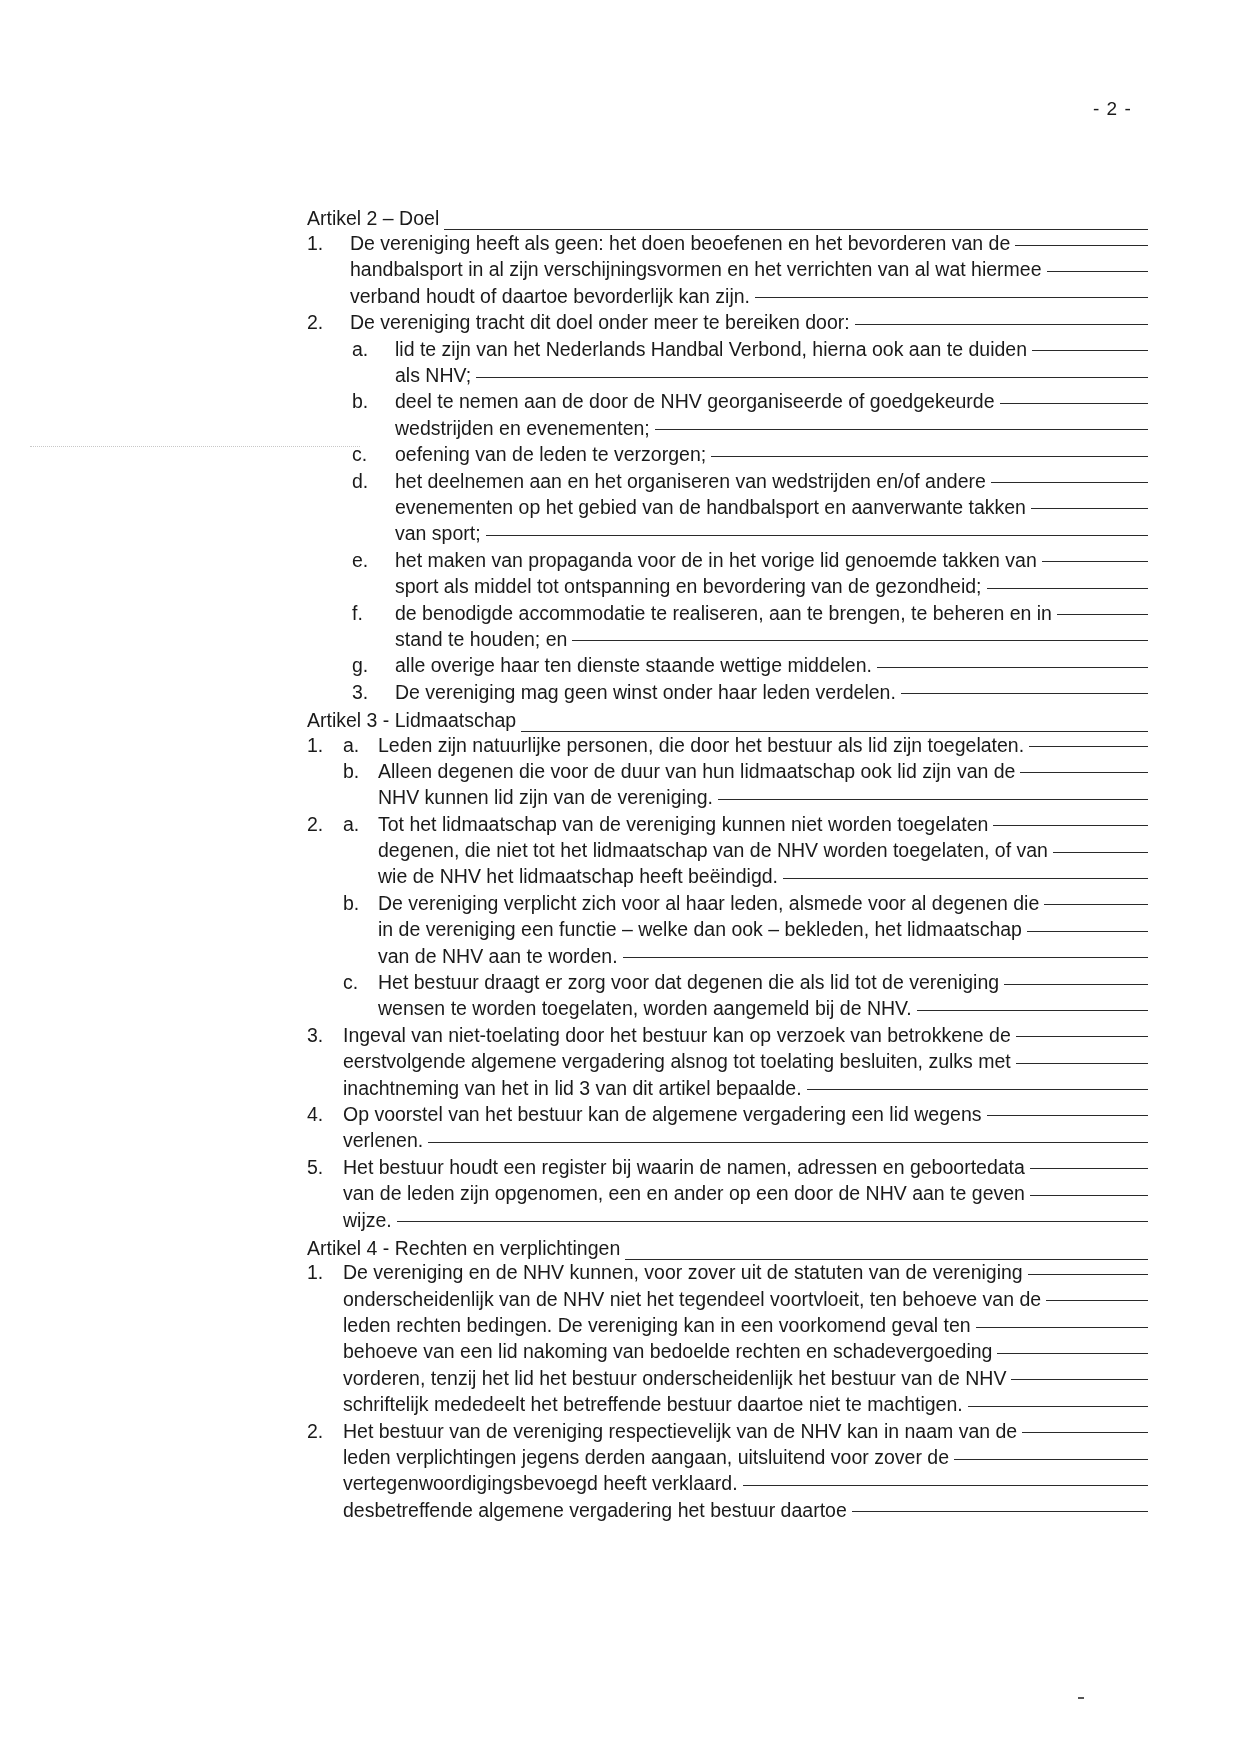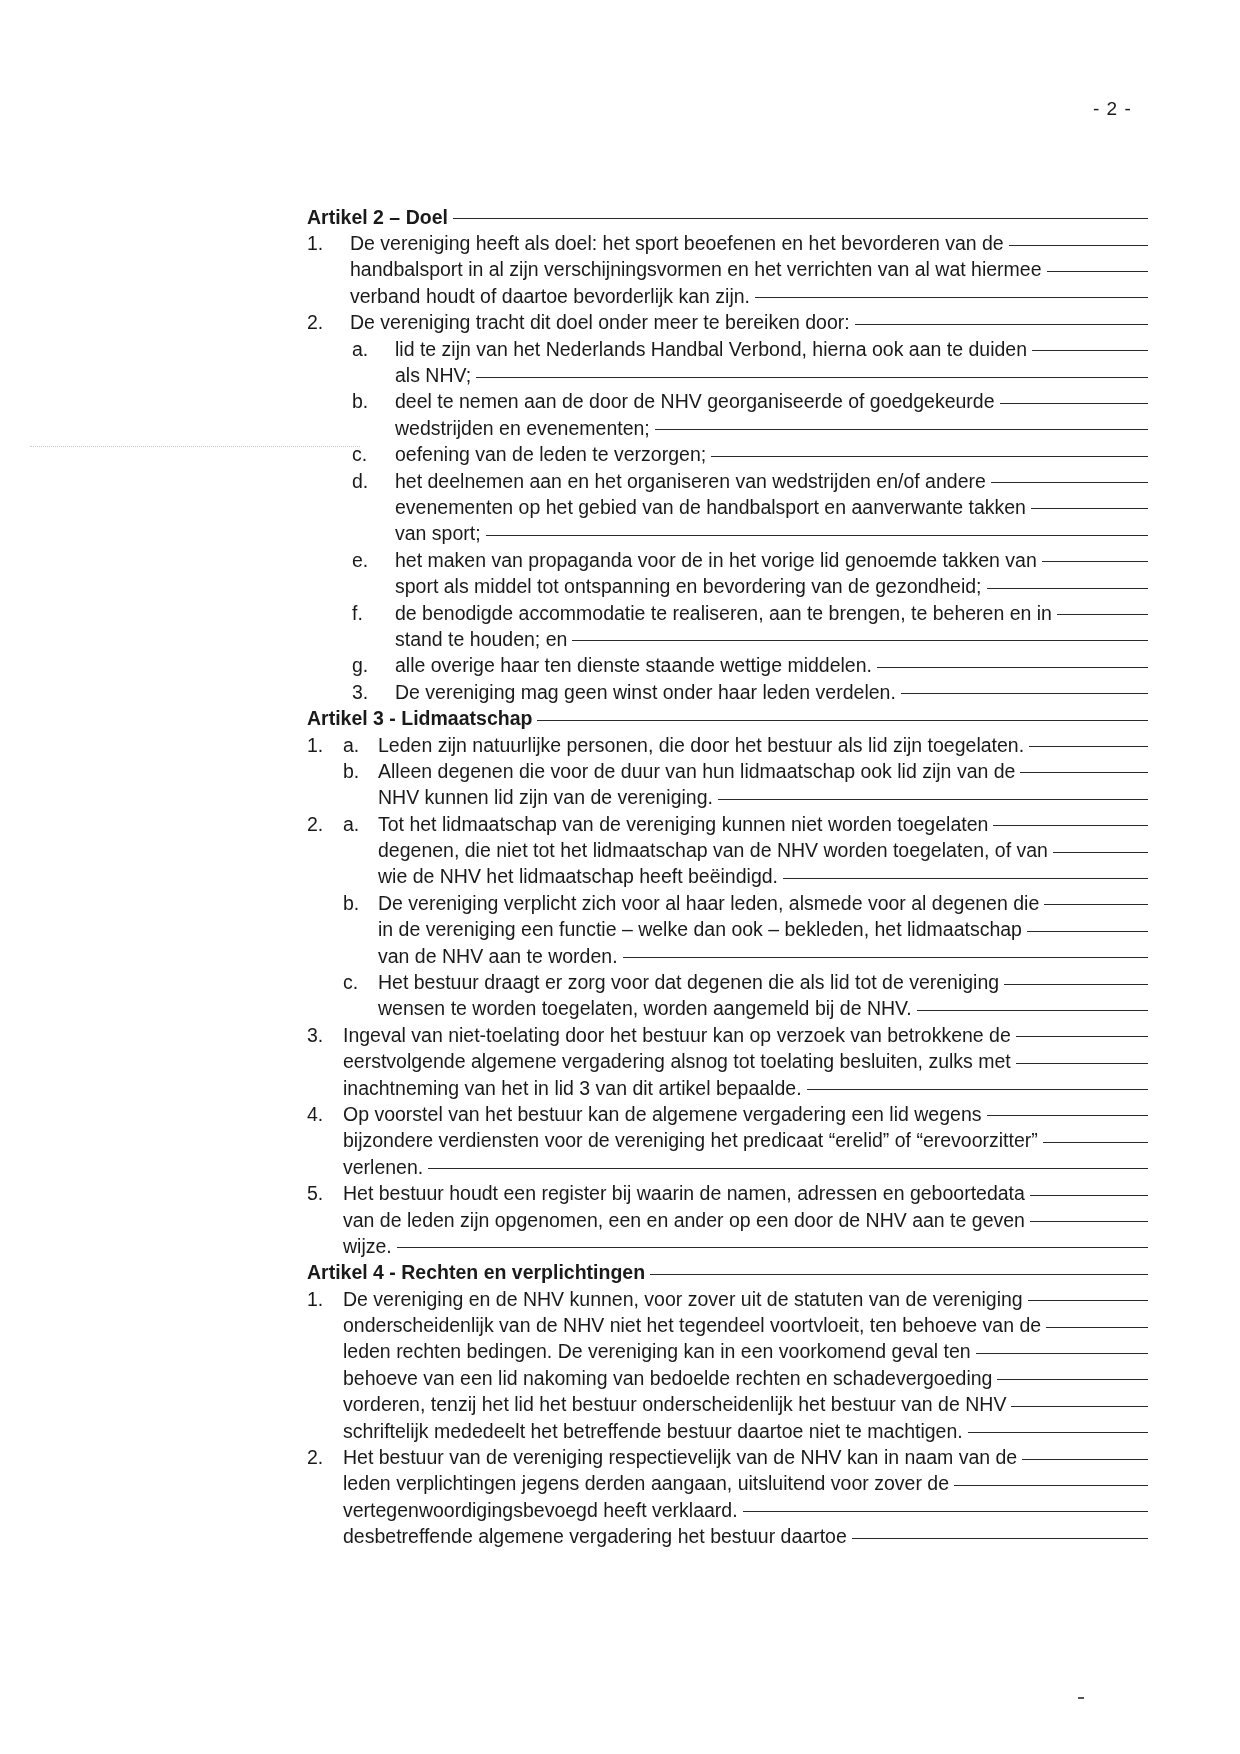--- a/index.html
+++ b/index.html
@@ -4,40 +4,40 @@
 <style>
   html, body { margin: 0; padding: 0; background: #ffffff; }
   body { width: 1240px; height: 1754px; position: relative; overflow: hidden;
          font-family: "Liberation Sans", sans-serif; color: #1a1a1a; }
   .page-number { position: absolute; top: 98px; left: 1093px; font-size: 19px; letter-spacing: 1px; }
   .content { position: absolute; top: 204px; left: 307px; width: 841px; }
   .line { display: flex; align-items: center; height: 26.4px; font-size: 19.5px; white-space: nowrap; }
   .line .num { flex: 0 0 auto; }
   .line .txt { flex: 0 0 auto; }
   .line .rule { flex: 1 1 auto; height: 0; border-top: 1.6px solid #2a2a2a; margin-left: 5px; margin-top: 3px; min-width: 10px; }
-  .heading { font-weight: bold; }     
+  .heading { font-weight: normal; align-items: flex-end; }     
   .speck { position: absolute; background: #b8b8b8; }
   .scan-dots { position: absolute; top: 446px; left: 30px; width: 330px; height: 0; border-top: 1px dotted #c8c8c8; }
 </style>
 </head>
 <body>
 
 <div class="scan-dots"></div>
 <div class="speck" style="left:1078px;top:1697px;width:6px;height:2px;background:#555;"></div>
 
 <div class="page-number">- 2 -</div>
 
 <div class="content" id="content">
     <div class="line heading">
       <span class="txt">Artikel 2 – Doel</span>
       <span class="rule"></span>
     </div>
     <div class="line">
       <span class="num" style="width: 43px;">1.</span>
-      <span class="txt">De vereniging heeft als doel: het sport beoefenen en het bevorderen van de</span>
+      <span class="txt">De vereniging heeft als geen: het doen beoefenen en het bevorderen van de</span>
       <span class="rule"></span>
     </div>
     <div class="line">
       <span style="display: inline-block; width: 43px; flex: 0 0 auto;"></span>
       <span class="txt">handbalsport in al zijn verschijningsvormen en het verrichten van al wat hiermee</span>
       <span class="rule"></span>
     </div>
     <div class="line">
       <span style="display: inline-block; width: 43px; flex: 0 0 auto;"></span>
       <span class="txt">verband houdt of daartoe bevorderlijk kan zijn.</span>
@@ -205,25 +205,20 @@
       <span class="txt">inachtneming van het in lid 3 van dit artikel bepaalde.</span>
       <span class="rule"></span>
     </div>
     <div class="line">
       <span class="num" style="width: 36px;">4.</span>
       <span class="txt">Op voorstel van het bestuur kan de algemene vergadering een lid wegens</span>
       <span class="rule"></span>
     </div>
     <div class="line">
       <span style="display: inline-block; width: 36px; flex: 0 0 auto;"></span>
-      <span class="txt">bijzondere verdiensten voor de vereniging het predicaat “erelid” of “erevoorzitter”</span>
-      <span class="rule"></span>
-    </div>
-    <div class="line">
-      <span style="display: inline-block; width: 36px; flex: 0 0 auto;"></span>
       <span class="txt">verlenen.</span>
       <span class="rule"></span>
     </div>
     <div class="line">
       <span class="num" style="width: 36px;">5.</span>
       <span class="txt">Het bestuur houdt een register bij waarin de namen, adressen en geboortedata</span>
       <span class="rule"></span>
     </div>
     <div class="line">
       <span style="display: inline-block; width: 36px; flex: 0 0 auto;"></span>

